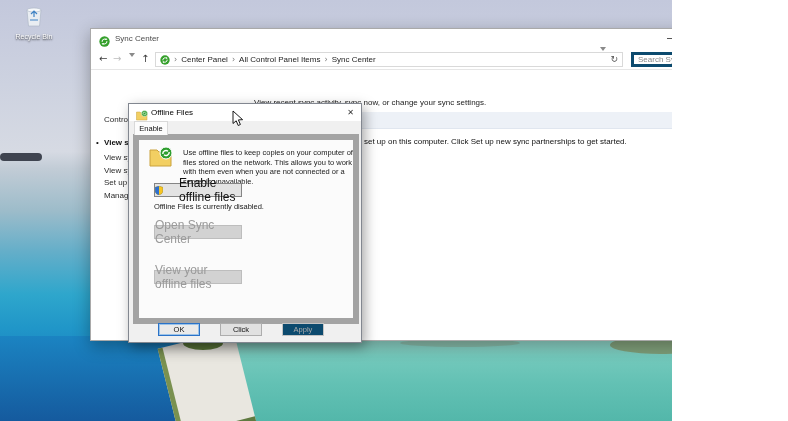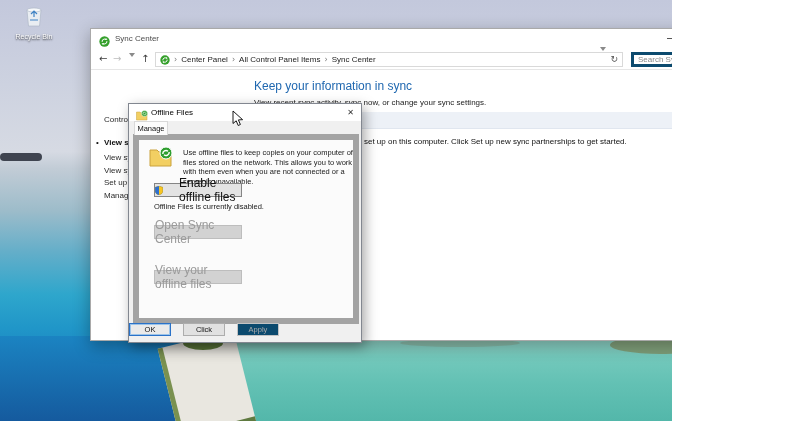--- a/index.html
+++ b/index.html
@@ -93,21 +93,21 @@
   .dlg-page { left:4px; top:30px; width:226px; height:190px; background:#fbfbfb; border:6px solid #a3a3a3; }
   .pg-intro { left:44px; top:8px; width:176px; font-size:7.5px; line-height:9.5px; color:#1a1a1a; }
   .pg-status { left:15px; top:62px; font-size:7.5px; color:#1a1a1a; }
   .pg-hint { left:15px; top:104px; width:192px; font-size:7.5px; line-height:9.5px; color:#1a1a1a; }
   .btn { display:flex; align-items:center; justify-content:center; gap:16px;
     font-size:12px; color:#111; background:#e3e3e3; border:1px solid #858585; }
   .btn-enable { left:15px; top:43px; width:88px; height:14px; }
   .btn-disabled { background:#d2d2d2; border-color:#bdbdbd; color:#9a9a9a; }
   .btn-open { left:15px; top:85px; width:88px; height:14px; }
   .btn-view { left:15px; top:130px; width:88px; height:14px; }
-  .dlg-actions { left:0; right:8px; bottom:5px; height:14px; display:flex; justify-content:flex-start; gap:12px; }
+  .dlg-actions { left:0; right:8px; bottom:5px; height:14px; display:flex; justify-content:center; gap:20px; }
   .dlg-btn { width:42px; height:13px; display:flex; align-items:center; justify-content:center;
     font-size:7.5px; background:#e1e1e1; border:1px solid #adadad; color:#111; }
   .dlg-btn.default { border-color:#2a72c8; box-shadow:inset 0 0 0 1px #9cc3e8; background:#eaeaea; }
   .dlg-btn.disabled { background:#0c4a6e; border-color:#c3c3c3; color:#ababab; }
 
   .folder-icon { position:relative; display:inline-block; }
   .cursor { left:232px; top:110px; z-index:50; }
 </style>
 </head>
 <body>
@@ -215,21 +215,20 @@
     <div class="abs sidebar">
       <span class="side-home">Control Panel Home</span>
       <span class="side-bullet">•</span>
       <span class="side-item active" style="top:68px">View sync partnerships</span>
       <span class="side-item" style="top:83px">View sync conflicts</span>
       <span class="side-item" style="top:96px">View sync results</span>
       <span class="side-item" style="top:108px">Set up new sync partnerships</span>
       <span class="side-item" style="top:121px">Manage offline files</span>
     </div>
 
-    <span class="abs main-heading">Keep your information in sync</span>
     <span class="abs main-desc">View recent sync activity, sync now, or change your sync settings.</span>
     <div class="abs main-band">
       <span class="abs help-circle">?</span>
     </div>
     <span class="abs main-empty">There are no sync partnerships set up on this computer. Click Set up new sync partnerships to get started.</span>
   </div>
 
   <div class="abs dialog">
     <div class="abs dlg-titlebar">
       <span class="abs folder-icon" style="left:7px; top:3px">
@@ -238,21 +237,21 @@
           <circle cx="17" cy="7" r="6" fill="#2f9e2f" stroke="#fff" stroke-width="1"></circle>
           <path d="M13.8 8 A3.2 3.2 0 0 1 19 5.2 M20.2 6 A3.2 3.2 0 0 1 15 8.8" stroke="#fff" stroke-width="1.4" fill="none"></path>
         </svg>
       </span>
       <span class="abs dlg-title">Offline Files</span>
       <div class="abs dlg-close">
           <span>✕</span>
         </div>
     </div>
 
-    <div class="abs dlg-tab">Manage</div>
+    <div class="abs dlg-tab">Enable</div>
 
     <div class="abs dlg-page">
       <span class="abs folder-icon" style="left:10px; top:6px">
         <svg width="24" height="22" viewBox="0 0 24 22">
           <path d="M1 4 h7 l2 2 h12 v14 h-21 Z" fill="#f2cf62" stroke="#caa23c" stroke-width="1"></path>
           <circle cx="17" cy="7" r="6" fill="#2f9e2f" stroke="#fff" stroke-width="1"></circle>
           <path d="M13.8 8 A3.2 3.2 0 0 1 19 5.2 M20.2 6 A3.2 3.2 0 0 1 15 8.8" stroke="#fff" stroke-width="1.4" fill="none"></path>
         </svg>
       </span>
       <div class="abs pg-intro">Use offline files to keep copies on your computer of files stored on the network.  This allows you to work with them even when you are not connected or a server is unavailable.</div>

